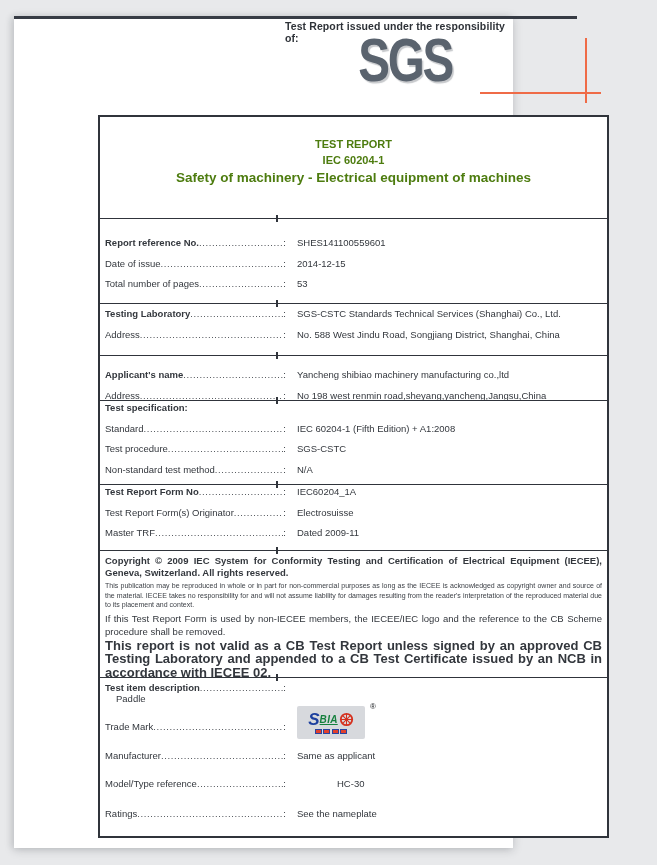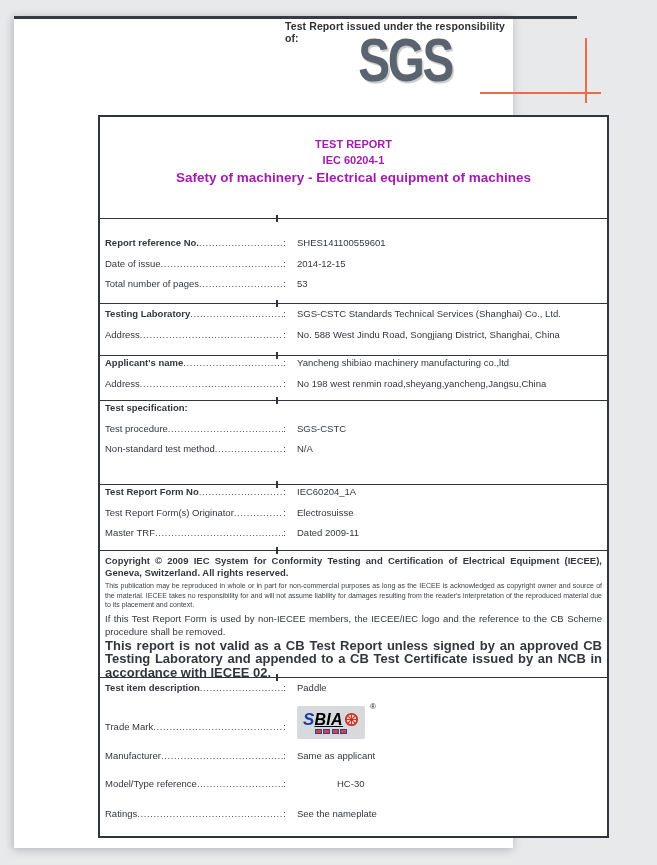--- a/index.html
+++ b/index.html
@@ -31,27 +31,27 @@
 
   .report-table {
     position:absolute; left:84px; top:99px; width:511px; height:723px;
     border:2px solid #30343b; box-sizing:border-box; background:#fff;
     overflow:hidden;
   }
   .sec { box-sizing:border-box; position:relative; padding-left:5px; padding-right:5px; }
   .sec.bt { border-top:1.5px solid #30343b; }
   .tick { position:absolute; left:176px; top:-4px; width:1.5px; height:7px; background:#30343b; }
 
-  .sec-header { height:101px; padding-top:20px; text-align:center; font-weight:bold; color:#a21caf; }
+  .sec-header { height:101px; padding-top:20px; text-align:center; font-weight:bold; color:#4d7c0f; }
   .hl-sm { font-size:11px; line-height:15.5px; }
   .hl-lg { font-size:13.5px; line-height:20.5px; }
 
   .sec-a { height:85px; padding-top:18px; }
   .sec-b { height:52px; padding-top:4px; }
-  .sec-c { height:45px; padding-top:1px; }
+  .sec-c { height:45px; padding-top:13px; }
   .sec-d { height:84px; padding-top:1px; }
   .sec-e { height:66px; padding-top:1px;text-align:center; }
   .sec-f { height:127px; padding:4px 5px 0 5px; }
   .sec-g { height:159px; padding-top:4px; }
 
   .row { display:flex; align-items:baseline; height:20.5px; font-size:9.5px; }
   .lblwrap { display:flex; align-items:baseline; width:181px; flex-shrink:0; min-width:0; }
   .lblwrap::after { content:":"; font-weight:normal; }
   .lbl { white-space:nowrap; }
   .b { font-weight:bold; }
@@ -59,34 +59,34 @@
   .dots::after { content:"......................................................................................................."; }
   .row.noleader .dots { visibility:hidden; }
   .row.noleader .lblwrap::after { content:""; }
   .val { padding-left:11px; white-space:nowrap; }
 
   .cp-b { font-weight:bold; font-size:9.5px; line-height:12px; text-align:justify; margin:0; }
   .cp-s { font-size:7px; line-height:9.5px; text-align:justify; margin:2px 0 0 0; color:#3a3e44; }
   .cp-n { font-size:9.5px; line-height:13px; text-align:justify; margin:2px 0 0 0; }
   .cp-n2 { font-weight:bold; font-size:13px; line-height:13.5px; text-align:justify; margin:1px 0 0 0; }
 
-  .row-item { height:24px; }
+  .row-item { height:24px;flex-direction:column; }
   .row-tm { height:44px; align-items:flex-start; }
   .row-tm .lblwrap { margin-top:15px; }
   .row-manu { height:28px; }
   .row-model { height:30px;gap:40px; }
   .row-ratings { height:28px; }
 
   .tm-box {
     margin-left:11px; width:68px; height:33px; background:#d7d9dd; border-radius:2px;
     position:relative; display:flex; flex-direction:column; align-items:center; justify-content:center;
   }
   .tm-line { display:flex; align-items:center; line-height:1; }
   .tm-s { font-size:17px; font-weight:bold; font-style:italic; color:#1c3f9e; }
-  .tm-bia { font-size:16px; font-weight:bold; font-style:italic; color:#000000; letter-spacing:0.3px;text-decoration:underline; }
+  .tm-bia { font-size:10px; font-weight:bold; font-style:italic; color:#15803d; letter-spacing:0.3px;text-decoration:underline; }
   .tm-wheel { width:15px; height:15px; margin-left:1px; }
   .tm-sub { display:flex; gap:1.5px; margin-top:1px; }
   .tm-sub span { display:block; width:7px; height:5px; background:#e2402c; border:0.5px solid #2a44a0; box-sizing:border-box; }
   .tm-reg { position:absolute; top:-4px; right:-11px; font-size:8px; color:#15181c; }
 </style>
 </head>
 <body>
 
 <div class="page">
   <div class="topline"></div>
@@ -164,20 +164,27 @@
       </div>
     </div>
 
     <div class="sec bt sec-d">
       <span class="tick"></span>
       <div class="row noleader">
         <span class="lblwrap">
             <span class="lbl b">Test specification:</span>
             <span class="dots"></span>
           </span>
+      </div>
+      <div class="row">
+        <span class="lblwrap">
+            <span class="lbl">Standard</span>
+            <span class="dots"></span>
+          </span>
+        <span class="val">IEC 60204-1 (Fifth Edition) + A1:2008</span>
       </div>
       <div class="row">
         <span class="lblwrap">
             <span class="lbl">Test procedure</span>
             <span class="dots"></span>
           </span>
         <span class="val">SGS-CSTC</span>
       </div>
       <div class="row">
         <span class="lblwrap">

